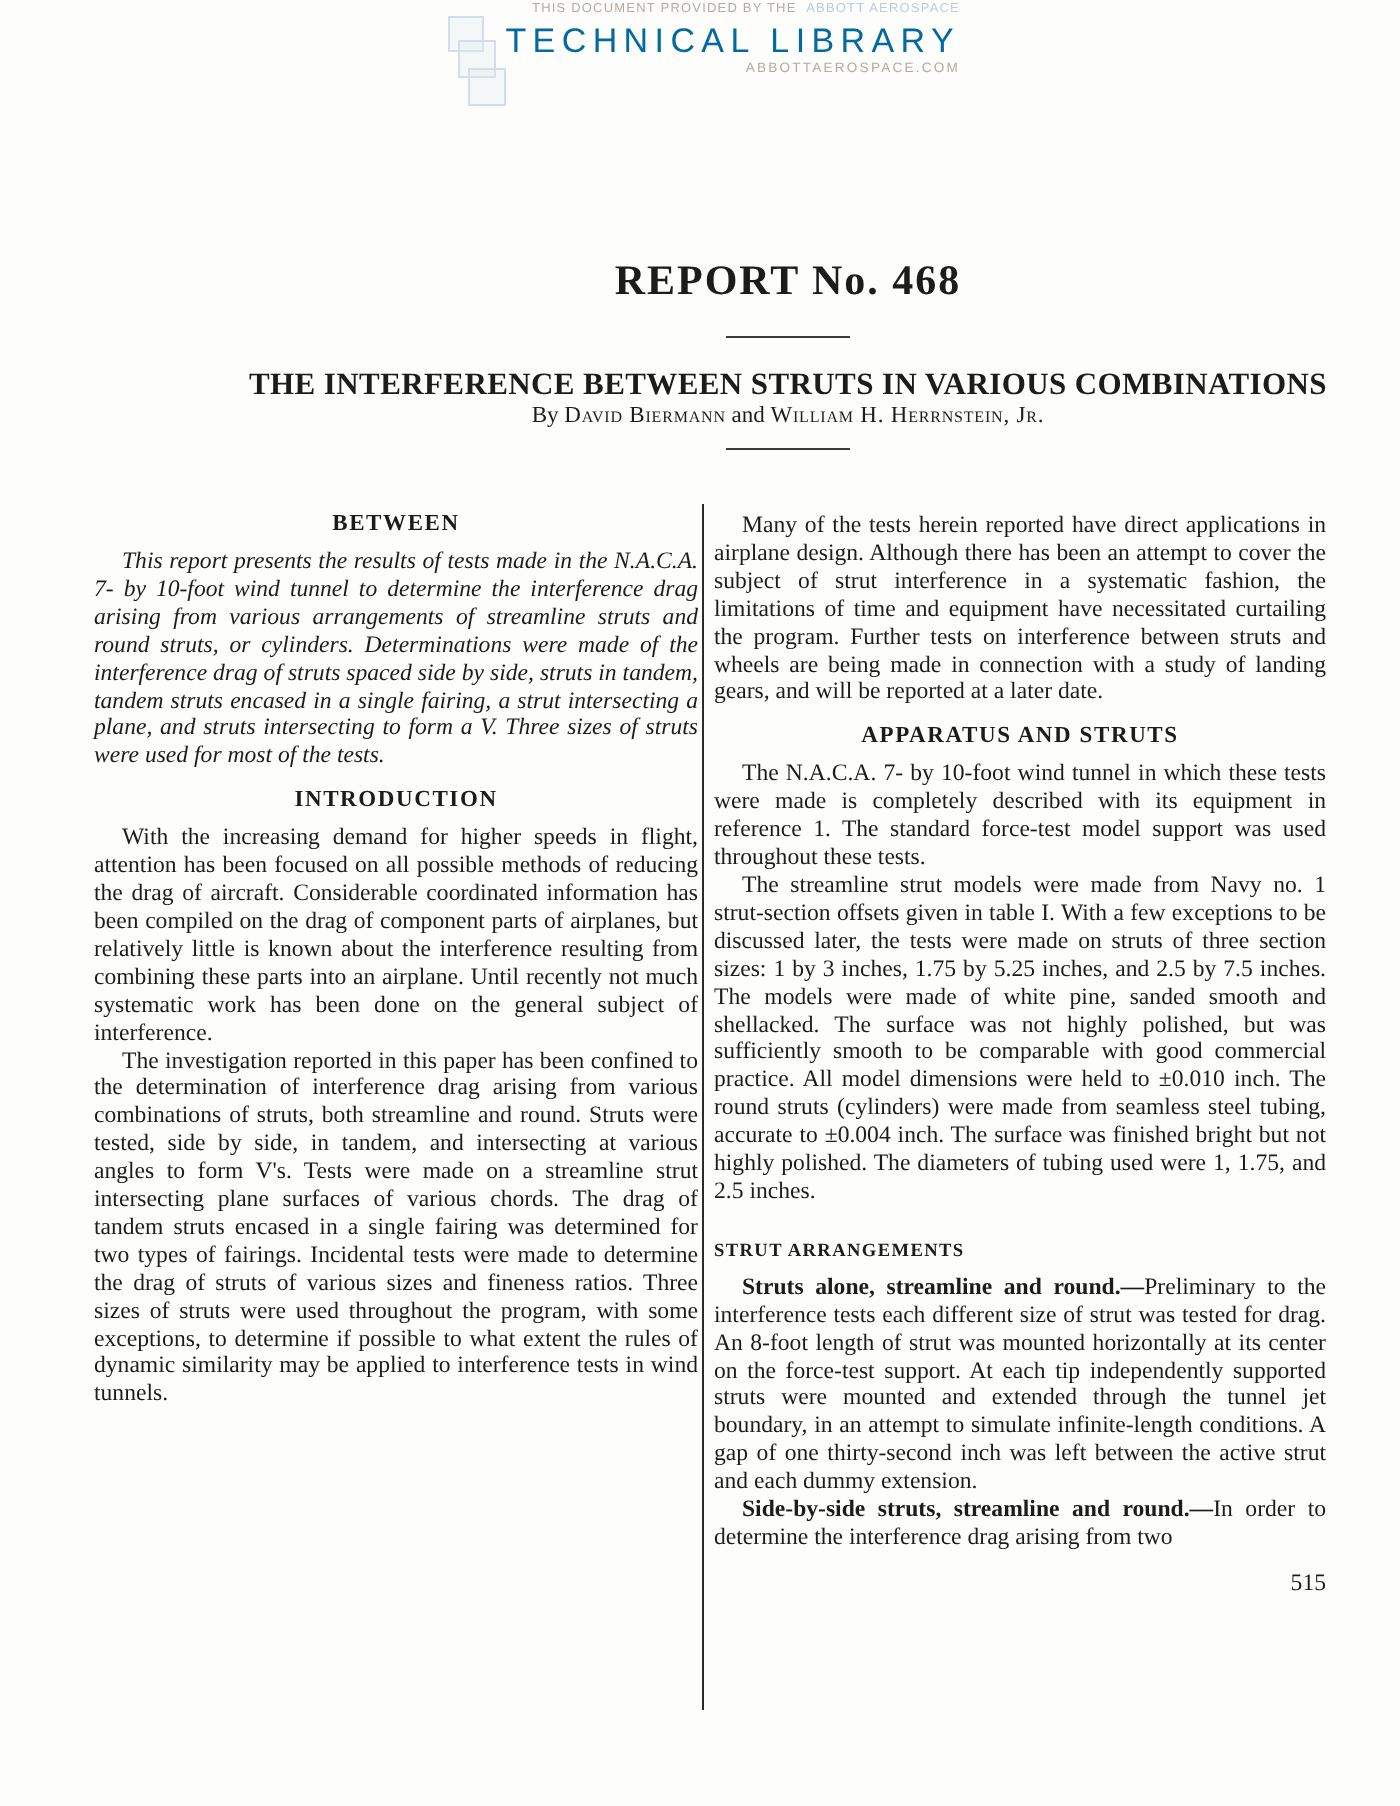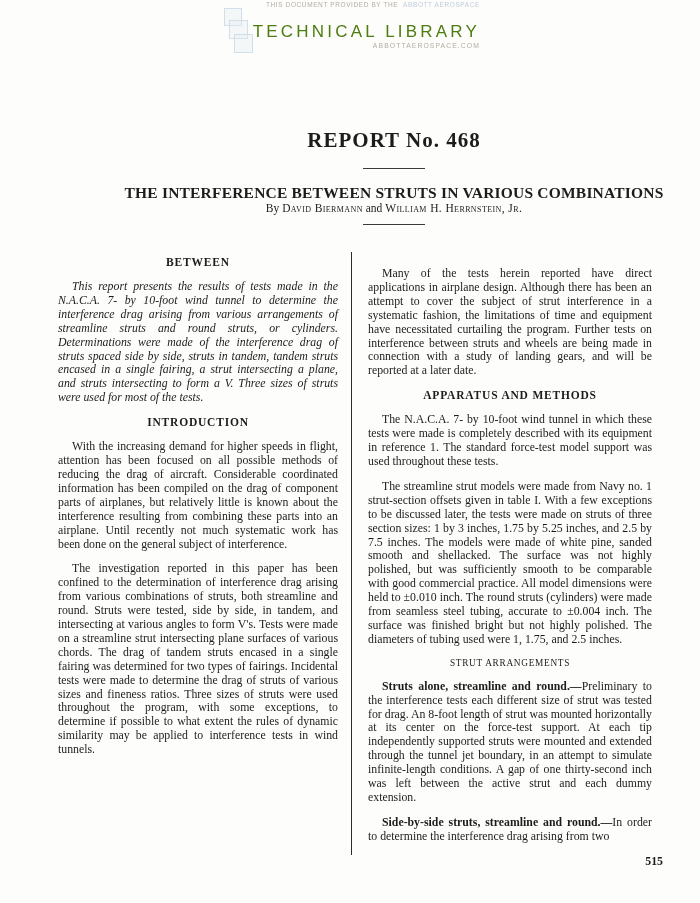--- a/index.html
+++ b/index.html
@@ -8,21 +8,21 @@
     position:relative;width:700px;height:903px;margin:0 auto;
     background:#fdfdfb;color:#1c1c1c;overflow:hidden;
     box-shadow:0 0 4px rgba(0,0,0,.2);
   }
 
   
   .watermark{position:absolute;top:2px;left:222px;width:258px;
     font-family:"Liberation Sans","DejaVu Sans",sans-serif;text-align:right;line-height:1;}
   .wm-line1{font-size:6.5px;letter-spacing:.6px;color:#b5ada3;white-space:nowrap;}
   .wm-line1 .wm-brand{color:#bfccdb;}
-  .wm-line2{font-size:17px;letter-spacing:3.2px;color:#4d7c0f;margin-top:14px;white-space:nowrap;}
+  .wm-line2{font-size:17px;letter-spacing:3.2px;color:#0369a1;margin-top:3px;white-space:nowrap;}
   .wm-line3{font-size:6.8px;letter-spacing:1.1px;color:#b3aba2;margin-top:3px;}
   .wm-logo{position:absolute;left:2px;top:4px;width:30px;height:52px;}
   .wm-logo span{position:absolute;border:1px solid #d3deea;background:rgba(226,234,242,.35);}
   .wm-logo .sq1{width:16px;height:16px;left:0;top:2px;}
   .wm-logo .sq2{width:17px;height:17px;left:5px;top:14px;}
   .wm-logo .sq3{width:17px;height:17px;left:10px;top:28px;}
 
   
   .title-block{position:absolute;top:128px;left:0;width:700px;text-align:center;padding-left:44px;}
   .report-number{font-size:21px;font-weight:bold;letter-spacing:1px;}
@@ -32,29 +32,29 @@
   .byline{font-size:11.5px;}
   .byline .sc{font-variant:small-caps;letter-spacing:.4px;}
   .rule-bottom{margin-top:10px;}
 
   
   .col{position:absolute;top:256px;font-size:11.8px;line-height:13.9px;text-align:justify;}
   .col-left{left:47px;width:302px;}
   .col-right{left:357px;width:306px;}
   .divider{position:absolute;left:351px;top:252px;width:1px;height:603px;background:#2b2b2b;}
 
-  .col p{margin:11px;text-indent:14px;}
+  .col p{margin:0;text-indent:14px;}
   .col p.italic{font-style:italic;}
   h3.sec{font-size:11.5px;font-weight:bold;text-align:center;letter-spacing:.8px;
     margin:9px 0 5px 0;line-height:13px;}
   h3.sec.first{margin-top:0;}
-  h4.subsec{font-size:9.3px;font-weight:normal;text-align:center;letter-spacing:.7px;
-    margin:6px 0 5px 0;line-height:11px;}
+  h4.subsec{font-size:9.3px;font-weight:bold;letter-spacing:.7px;
+    margin:18px 0 5px 0;line-height:11px;}
   .lead{font-weight:bold;}
-  .page-number{text-align:right;font-weight:bold;font-size:11.8px;margin-top:9px;text-indent:0;}
+  .page-number{text-align:right;font-weight:normal;font-size:11.8px;margin-top:9px;text-indent:0;}
 </style>
 </head>
 <body>
 
 <div class="page">
 
   <div class="watermark">
     <div class="wm-logo">
       <span class="sq1"></span>
         <span class="sq2"></span>
@@ -78,21 +78,21 @@
   <div class="col col-left">
     <h3 class="sec first">BETWEEN</h3>
     <p class="italic">This report presents the results of tests made in the N.A.C.A. 7- by 10-foot wind tunnel to determine the interference drag arising from various arrangements of streamline struts and round struts, or cylinders.  Determinations were made of the interference drag of struts spaced side by side, struts in tandem, tandem struts encased in a single fairing, a strut intersecting a plane, and struts intersecting to form a V.  Three sizes of struts were used for most of the tests.</p>
     <h3 class="sec">INTRODUCTION</h3>
     <p>With the increasing demand for higher speeds in flight, attention has been focused on all possible methods of reducing the drag of aircraft.  Considerable coordinated information has been compiled on the drag of component parts of airplanes, but relatively little is known about the interference resulting from combining these parts into an airplane.  Until recently not much systematic work has been done on the general subject of interference.</p>
     <p>The investigation reported in this paper has been confined to the determination of interference drag arising from various combinations of struts, both streamline and round.  Struts were tested, side by side, in tandem, and intersecting at various angles to form V's.  Tests were made on a streamline strut intersecting plane surfaces of various chords.  The drag of tandem struts encased in a single fairing was determined for two types of fairings.  Incidental tests were made to determine the drag of struts of various sizes and fineness ratios.  Three sizes of struts were used throughout the program, with some exceptions, to determine if possible to what extent the rules of dynamic similarity may be applied to interference tests in wind tunnels.</p>
   </div>
 
   <div class="col col-right">
     <p>Many of the tests herein reported have direct applications in airplane design.  Although there has been an attempt to cover the subject of strut interference in a systematic fashion, the limitations of time and equipment have necessitated curtailing the program.  Further tests on interference between struts and wheels are being made in connection with a study of landing gears, and will be reported at a later date.</p>
-    <h3 class="sec">APPARATUS AND METHODS</h3>
+    <h3 class="sec">APPARATUS AND STRUTS</h3>
     <p>The N.A.C.A. 7- by 10-foot wind tunnel in which these tests were made is completely described with its equipment in reference 1.  The standard force-test model support was used throughout these tests.</p>
     <p>The streamline strut models were made from Navy no. 1 strut-section offsets given in table I.  With a few exceptions to be discussed later, the tests were made on struts of three section sizes: 1 by 3 inches, 1.75 by 5.25 inches, and 2.5 by 7.5 inches.  The models were made of white pine, sanded smooth and shellacked. The surface was not highly polished, but was sufficiently smooth to be comparable with good commercial practice.  All model dimensions were held to ±0.010 inch.  The round struts (cylinders) were made from seamless steel tubing, accurate to ±0.004 inch.  The surface was finished bright but not highly polished. The diameters of tubing used were 1, 1.75, and 2.5 inches.</p>
     <h4 class="subsec">STRUT ARRANGEMENTS</h4>
     <p><span class="lead">Struts alone, streamline and round.—</span><span>Preliminary to the interference tests each different size of strut was tested for drag.   An 8-foot length of strut was mounted horizontally at its center on the force-test support.   At each tip independently supported struts were mounted and extended through the tunnel jet boundary, in an attempt to simulate infinite-length conditions.   A gap of one thirty-second inch was left between the active strut and each dummy extension.</span></p>
     <p><span class="lead">Side-by-side struts, streamline and round.—</span><span>In order to determine the interference drag arising from two</span></p>
     <div class="page-number">515</div>
   </div>
 
 </div>
 

